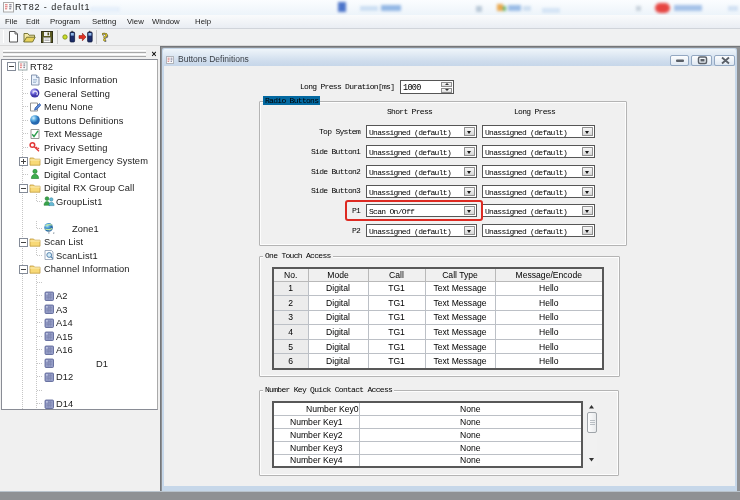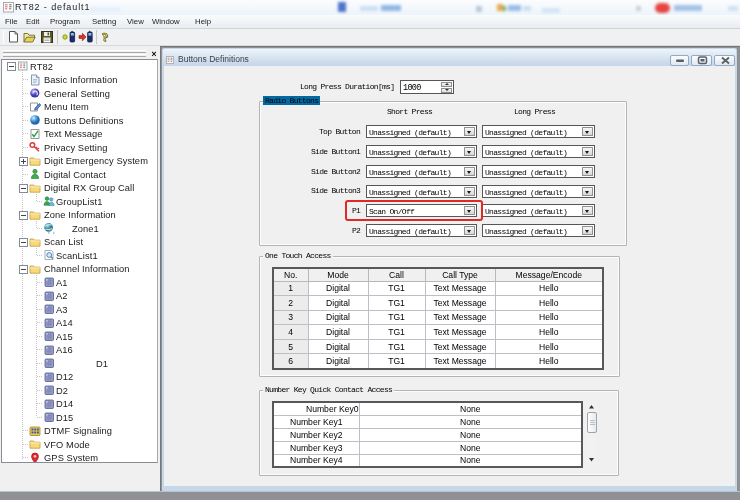--- a/index.html
+++ b/index.html
@@ -14,21 +14,21 @@
   background:linear-gradient(#fafbfc,#e9edf3); border-bottom:1px solid #d0d4da; }
 .menuitem { position:absolute; top:2px; font-size:7.8px; color:#222; }
 #toolbar { left:0; top:29px; width:740px; height:17px; background:#f0f1f2;
   border-bottom:1px solid #d9d9d9; }
 
 #leftpanel { left:0; top:46px; width:160px; height:446px; background:#f0f0f0; }
 #grip1,#grip2 { left:3px; width:143px; height:3px;
   border-top:1px solid #ffffff; border-bottom:1px solid #a8a8a8; }
 #panelx { left:149px; top:4px; width:10px; height:10px; font-size:8.5px; color:#000;
   text-align:center; line-height:9px; font-weight:bold; }
-#treebox { left:1px; top:13px; width:157px; height:404px; background:#fff;
+#treebox { left:1px; top:13px; width:157px; height:351px; background:#fff;
   border:1px solid #898c95; border-right-color:#aaa; overflow:hidden; }
 .trow { position:absolute; height:14px; font-size:9.3px; letter-spacing:0.1px; color:#1a1a1a;
   white-space:nowrap; line-height:14px; }
 
 #mdi { left:160px; top:46px; width:580px; height:445px; background:#8f9194; border-left:1px solid #73767a; border-top:1px solid #73767a; }
 #child { left:1px; top:1px; width:575px; height:443px;
   background:#c6d7e9; border-radius:2px 2px 0 0; }
 #childtitle { left:1px; top:1px; width:573px; height:17px; border-radius:2px 2px 0 0;
   background:linear-gradient(#eff5fa,#cfdded 70%,#c6d6e9); }
 #childtitletext { left:15px; top:5px; font-size:8.5px; color:#3a3f46; }
@@ -180,21 +180,21 @@
             <path d="M4 6.5 a2.2 2.2 0 1 1 3.6 1.6" fill="none" stroke="#e8e6fa" stroke-width="1.2"></path>
           </svg></span>
 <span class="abs" style="left:42px; top:0.5px;">General Setting</span>
 </div>
 <div class="abs" style="left:21px; top:46.3px; width:5px; height:1px; background-image:linear-gradient(90deg,#c6c6c6 50%, transparent 50%); background-size:2px 1px;"></div>
 <div class="trow" style="left:0; top:39.5px; width:154px;">
 <span class="abs" style="left:27px; top:1px; width:12px; height:12px;"><svg width="12" height="12">
             <path d="M1.5 2 h7 v8 h-7 Z" fill="#fff" stroke="#8a8a8a" stroke-width="0.9"></path>
             <path d="M10.5 2.5 L6.2 6.8 L5.5 9.2 L7.8 8.4 L11.8 4.2 Z" fill="#5b8ad8" stroke="#2c55a0" stroke-width="0.7"></path>
           </svg></span>
-<span class="abs" style="left:42px; top:0.5px;">Menu Item</span>
+<span class="abs" style="left:42px; top:0.5px;">Menu None</span>
 </div>
 <div class="abs" style="left:21px; top:59.8px; width:5px; height:1px; background-image:linear-gradient(90deg,#c6c6c6 50%, transparent 50%); background-size:2px 1px;"></div>
 <div class="trow" style="left:0; top:53.0px; width:154px;">
 <span class="abs" style="left:27px; top:1px; width:12px; height:12px;"><svg width="12" height="12">
             <defs>
               <radialGradient id="sp" cx="0.35" cy="0.3">
                 <stop offset="0" stop-color="#d6f0fc"></stop>
                 <stop offset="0.55" stop-color="#54a8e0"></stop>
                 <stop offset="1" stop-color="#2568b0"></stop>
               </radialGradient>
@@ -251,31 +251,20 @@
 </div>
 <div class="abs" style="left:35px; top:140.8px; width:5px; height:1px; background-image:linear-gradient(90deg,#c6c6c6 50%, transparent 50%); background-size:2px 1px;"></div>
 <div class="trow" style="left:0; top:134.0px; width:154px;">
 <span class="abs" style="left:41px; top:1px; width:12px; height:12px;"><svg width="12" height="12">
             <circle cx="4" cy="3.6" r="1.9" fill="#39a34a" stroke="#1c7a2c" stroke-width="0.5"></circle>
             <path d="M1 10.3 c0-2.6 1.4-3.8 3-3.8 s3 1.2 3 3.8 Z" fill="#39a34a" stroke="#1c7a2c" stroke-width="0.5"></path>
             <circle cx="8.3" cy="4.4" r="1.7" fill="#64b8d4" stroke="#2c7d99" stroke-width="0.5"></circle>
             <path d="M5.9 10.6 c0-2.3 1.2-3.4 2.6-3.4 s2.6 1.1 2.6 3.4 Z" fill="#64b8d4" stroke="#2c7d99" stroke-width="0.5"></path>
           </svg></span>
 <span class="abs" style="left:54px; top:0.5px;">GroupList1</span>
-</div>
-<div class="trow" style="left:0; top:147.5px; width:154px;">
-<svg class="abs" style="left:17px; top:3.4px;" width="9" height="9">
-          <rect x="0.5" y="0.5" width="8" height="8" fill="#fff" stroke="#848b98"></rect>
-          <path d="M2 4.5 h5" stroke="#444" stroke-width="1"></path>
-        </svg>
-<span class="abs" style="left:27px; top:1px; width:12px; height:12px;"><svg width="12" height="12">
-            <path d="M1 3 h3.6 l1 1.2 h5.4 v6 h-10 Z" fill="#f8d977" stroke="#c09b3f" stroke-width="0.8"></path>
-            <path d="M1 5 h10" stroke="#fcedb6" stroke-width="1"></path>
-          </svg></span>
-<span class="abs" style="left:42px; top:0.5px;">Zone Information</span>
 </div>
 <div class="abs" style="left:35px; top:167.8px; width:5px; height:1px; background-image:linear-gradient(90deg,#c6c6c6 50%, transparent 50%); background-size:2px 1px;"></div>
 <div class="trow" style="left:0; top:161.0px; width:154px;">
 <span class="abs" style="left:41px; top:1px; width:12px; height:12px;"><svg width="12" height="12">
             <defs>
               <radialGradient id="gl" cx="0.35" cy="0.3">
                 <stop offset="0" stop-color="#aee4f8"></stop>
                 <stop offset="0.55" stop-color="#4e9fd8"></stop>
                 <stop offset="1" stop-color="#2a6ea8"></stop>
               </radialGradient>
@@ -311,28 +300,20 @@
           <rect x="0.5" y="0.5" width="8" height="8" fill="#fff" stroke="#848b98"></rect>
           <path d="M2 4.5 h5" stroke="#444" stroke-width="1"></path>
         </svg>
 <span class="abs" style="left:27px; top:1px; width:12px; height:12px;"><svg width="12" height="12">
             <path d="M1 3 h3.6 l1 1.2 h5.4 v6 h-10 Z" fill="#f8d977" stroke="#c09b3f" stroke-width="0.8"></path>
             <path d="M1 5 h10" stroke="#fcedb6" stroke-width="1"></path>
           </svg></span>
 <span class="abs" style="left:42px; top:0.5px;">Channel Information</span>
 </div>
 <div class="abs" style="left:35px; top:221.8px; width:5px; height:1px; background-image:linear-gradient(90deg,#c6c6c6 50%, transparent 50%); background-size:2px 1px;"></div>
-<div class="trow" style="left:0; top:215.0px; width:154px;">
-<span class="abs" style="left:41px; top:1px; width:12px; height:12px;"><svg width="12" height="12">
-            <rect x="2" y="2" width="8.5" height="8.5" rx="1" fill="#949cc6" stroke="#525c90" stroke-width="0.8"></rect>
-            <path d="M3.5 4.8 h5.5 M3.5 7.2 h5.5 M5.2 3 v6.5 M7.3 3 v6.5" stroke="#7b84ad" stroke-width="0.7"></path>
-            <path d="M3 3.2 h1.8 v1.2 h-1.8 Z" fill="#ccd2ea"></path>
-          </svg></span>
-<span class="abs" style="left:54px; top:0.5px;">A1</span>
-</div>
 <div class="abs" style="left:35px; top:235.3px; width:5px; height:1px; background-image:linear-gradient(90deg,#c6c6c6 50%, transparent 50%); background-size:2px 1px;"></div>
 <div class="trow" style="left:0; top:228.5px; width:154px;">
 <span class="abs" style="left:41px; top:1px; width:12px; height:12px;"><svg width="12" height="12">
             <rect x="2" y="2" width="8.5" height="8.5" rx="1" fill="#949cc6" stroke="#525c90" stroke-width="0.8"></rect>
             <path d="M3.5 4.8 h5.5 M3.5 7.2 h5.5 M5.2 3 v6.5 M7.3 3 v6.5" stroke="#7b84ad" stroke-width="0.7"></path>
             <path d="M3 3.2 h1.8 v1.2 h-1.8 Z" fill="#ccd2ea"></path>
           </svg></span>
 <span class="abs" style="left:54px; top:0.5px;">A2</span>
 </div>
 <div class="abs" style="left:35px; top:248.8px; width:5px; height:1px; background-image:linear-gradient(90deg,#c6c6c6 50%, transparent 50%); background-size:2px 1px;"></div>
@@ -383,28 +364,20 @@
 <div class="abs" style="left:35px; top:316.3px; width:5px; height:1px; background-image:linear-gradient(90deg,#c6c6c6 50%, transparent 50%); background-size:2px 1px;"></div>
 <div class="trow" style="left:0; top:309.5px; width:154px;">
 <span class="abs" style="left:41px; top:1px; width:12px; height:12px;"><svg width="12" height="12">
             <rect x="2" y="2" width="8.5" height="8.5" rx="1" fill="#949cc6" stroke="#525c90" stroke-width="0.8"></rect>
             <path d="M3.5 4.8 h5.5 M3.5 7.2 h5.5 M5.2 3 v6.5 M7.3 3 v6.5" stroke="#7b84ad" stroke-width="0.7"></path>
             <path d="M3 3.2 h1.8 v1.2 h-1.8 Z" fill="#ccd2ea"></path>
           </svg></span>
 <span class="abs" style="left:54px; top:0.5px;">D12</span>
 </div>
 <div class="abs" style="left:35px; top:329.8px; width:5px; height:1px; background-image:linear-gradient(90deg,#c6c6c6 50%, transparent 50%); background-size:2px 1px;"></div>
-<div class="trow" style="left:0; top:323.0px; width:154px;">
-<span class="abs" style="left:41px; top:1px; width:12px; height:12px;"><svg width="12" height="12">
-            <rect x="2" y="2" width="8.5" height="8.5" rx="1" fill="#949cc6" stroke="#525c90" stroke-width="0.8"></rect>
-            <path d="M3.5 4.8 h5.5 M3.5 7.2 h5.5 M5.2 3 v6.5 M7.3 3 v6.5" stroke="#7b84ad" stroke-width="0.7"></path>
-            <path d="M3 3.2 h1.8 v1.2 h-1.8 Z" fill="#ccd2ea"></path>
-          </svg></span>
-<span class="abs" style="left:54px; top:0.5px;">D2</span>
-</div>
 <div class="abs" style="left:35px; top:343.3px; width:5px; height:1px; background-image:linear-gradient(90deg,#c6c6c6 50%, transparent 50%); background-size:2px 1px;"></div>
 <div class="trow" style="left:0; top:336.5px; width:154px;">
 <span class="abs" style="left:41px; top:1px; width:12px; height:12px;"><svg width="12" height="12">
             <rect x="2" y="2" width="8.5" height="8.5" rx="1" fill="#949cc6" stroke="#525c90" stroke-width="0.8"></rect>
             <path d="M3.5 4.8 h5.5 M3.5 7.2 h5.5 M5.2 3 v6.5 M7.3 3 v6.5" stroke="#7b84ad" stroke-width="0.7"></path>
             <path d="M3 3.2 h1.8 v1.2 h-1.8 Z" fill="#ccd2ea"></path>
           </svg></span>
 <span class="abs" style="left:54px; top:0.5px;">D14</span>
 </div>
 <div class="abs" style="left:35px; top:356.8px; width:5px; height:1px; background-image:linear-gradient(90deg,#c6c6c6 50%, transparent 50%); background-size:2px 1px;"></div>
@@ -483,21 +456,21 @@
           <div class="abs" style="left:3.5px; top:1.8px; border-left:2px solid transparent; border-right:2px solid transparent; border-bottom:2.2px solid #333;"></div>
           <div class="abs" style="left:3.5px; top:7.8px; border-left:2px solid transparent; border-right:2px solid transparent; border-top:2.2px solid #333;"></div>
         </div>
       </div>
 
       <div class="groupbox" style="left:95px; top:35px; width:368px; height:145px;"></div>
       <div class="mlabel" style="left:99px; top:30px; background:#0369a1; padding:0 2px;">Radio Buttons</div>
       <div class="mlabel" style="left:223px; top:41px;">Short Press</div>
       <div class="mlabel" style="left:350px; top:41px;">Long Press</div>
 
-      <div class="mlabel" style="left:155px; top:61px;">Top Button</div>
+      <div class="mlabel" style="left:155px; top:61px;">Top System</div>
       <div class="mlabel" style="left:147px; top:81px;">Side Button1</div>
       <div class="mlabel" style="left:147px; top:101px;">Side Button2</div>
       <div class="mlabel" style="left:147px; top:120px;">Side Button3</div>
       <div class="mlabel" style="left:188px; top:140px;">P1</div>
       <div class="mlabel" style="left:188px; top:160px;">P2</div>
 
       <div class="combo" style="left:202px; top:59px;">
           <div class="tx">Unassigned (default)</div>
           <div class="btn"></div>
         </div>

